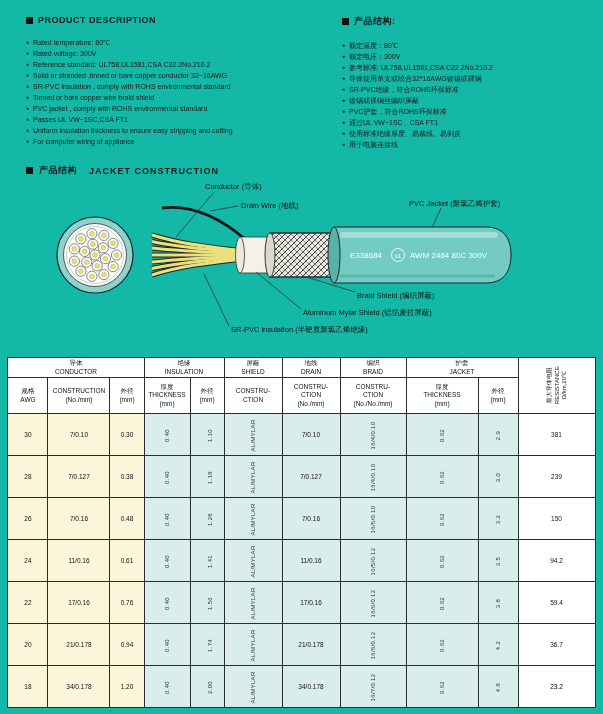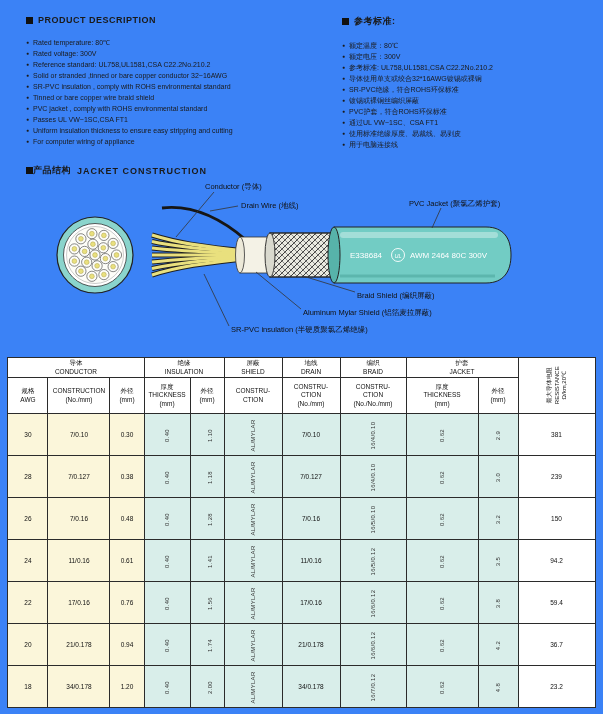--- a/index.html
+++ b/index.html
@@ -1,27 +1,27 @@
 <!DOCTYPE html>
 <html><head>
 <meta charset="utf-8">
 <style>
   *{margin:0;padding:0;box-sizing:border-box}
   html,body{background:#fff}
   body{width:603px;height:714px;font-family:"Liberation Sans",sans-serif;color:#1a1a1a;position:relative;overflow:hidden}
-  .page{position:absolute;inset:0;background:#3b82f6}
+  .page{position:absolute;inset:0;background:#14b8a6}
   .top{display:flex;padding:15px 8px 0 26px}
   .col-en{width:316px}
   .col-cn{width:252px}
   .sec-head{display:flex;align-items:center;gap:5px;font-weight:bold;font-size:9px;margin-bottom:12px;letter-spacing:0.5px}
   .sq{width:7px;height:7px;background:#111;display:inline-block;flex:0 0 auto}
   .blist{list-style:none}
   .blist li{display:flex;gap:4px;font-size:7px;line-height:11px;white-space:nowrap}
   .dot{font-size:5px;line-height:11px;flex:0 0 auto}
-  .construction-title{display:flex;align-items:center;font-weight:bold;font-size:9px;margin:14px 0 0 26px;letter-spacing:0.5px}
+  .construction-title{display:flex;align-items:center;gap:6px;font-weight:bold;font-size:9px;margin:14px 0 0 26px;letter-spacing:0.5px}
   .construction-title .en{margin-left:6px;letter-spacing:1px}
   svg text{font-family:"Liberation Sans",sans-serif}
   table{border-collapse:collapse;table-layout:fixed;margin:4px auto 0;width:587px;border:1.5px solid #000}
   th,td{border:1px solid #2b2b2b;text-align:center;vertical-align:middle;padding:0;overflow:hidden}
   thead th{background:#fff;font-weight:normal;font-size:6.5px;line-height:8.5px;color:#111}
   thead tr.grp th{height:20px}
   thead tr.sub th{height:36px}
   tbody td{height:42px;font-size:6.5px;color:#111}
   .pre{white-space:pre-line}
   .cream{background:#FBF6DA}
@@ -80,21 +80,21 @@
           </li>
         <li>
             <span class="dot">●</span>
             <span>For computer wiring of appliance</span>
           </li>
       </ul>
     </div>
     <div class="col-cn">
       <div class="sec-head">
         <span class="sq"></span>
-        <span>参考标准:</span>
+        <span>产品结构:</span>
       </div>
       <ul class="blist">
         <li>
             <span class="dot">●</span>
             <span>额定温度：80℃</span>
           </li>
         <li>
             <span class="dot">●</span>
             <span>额定电压：300V</span>
           </li>

